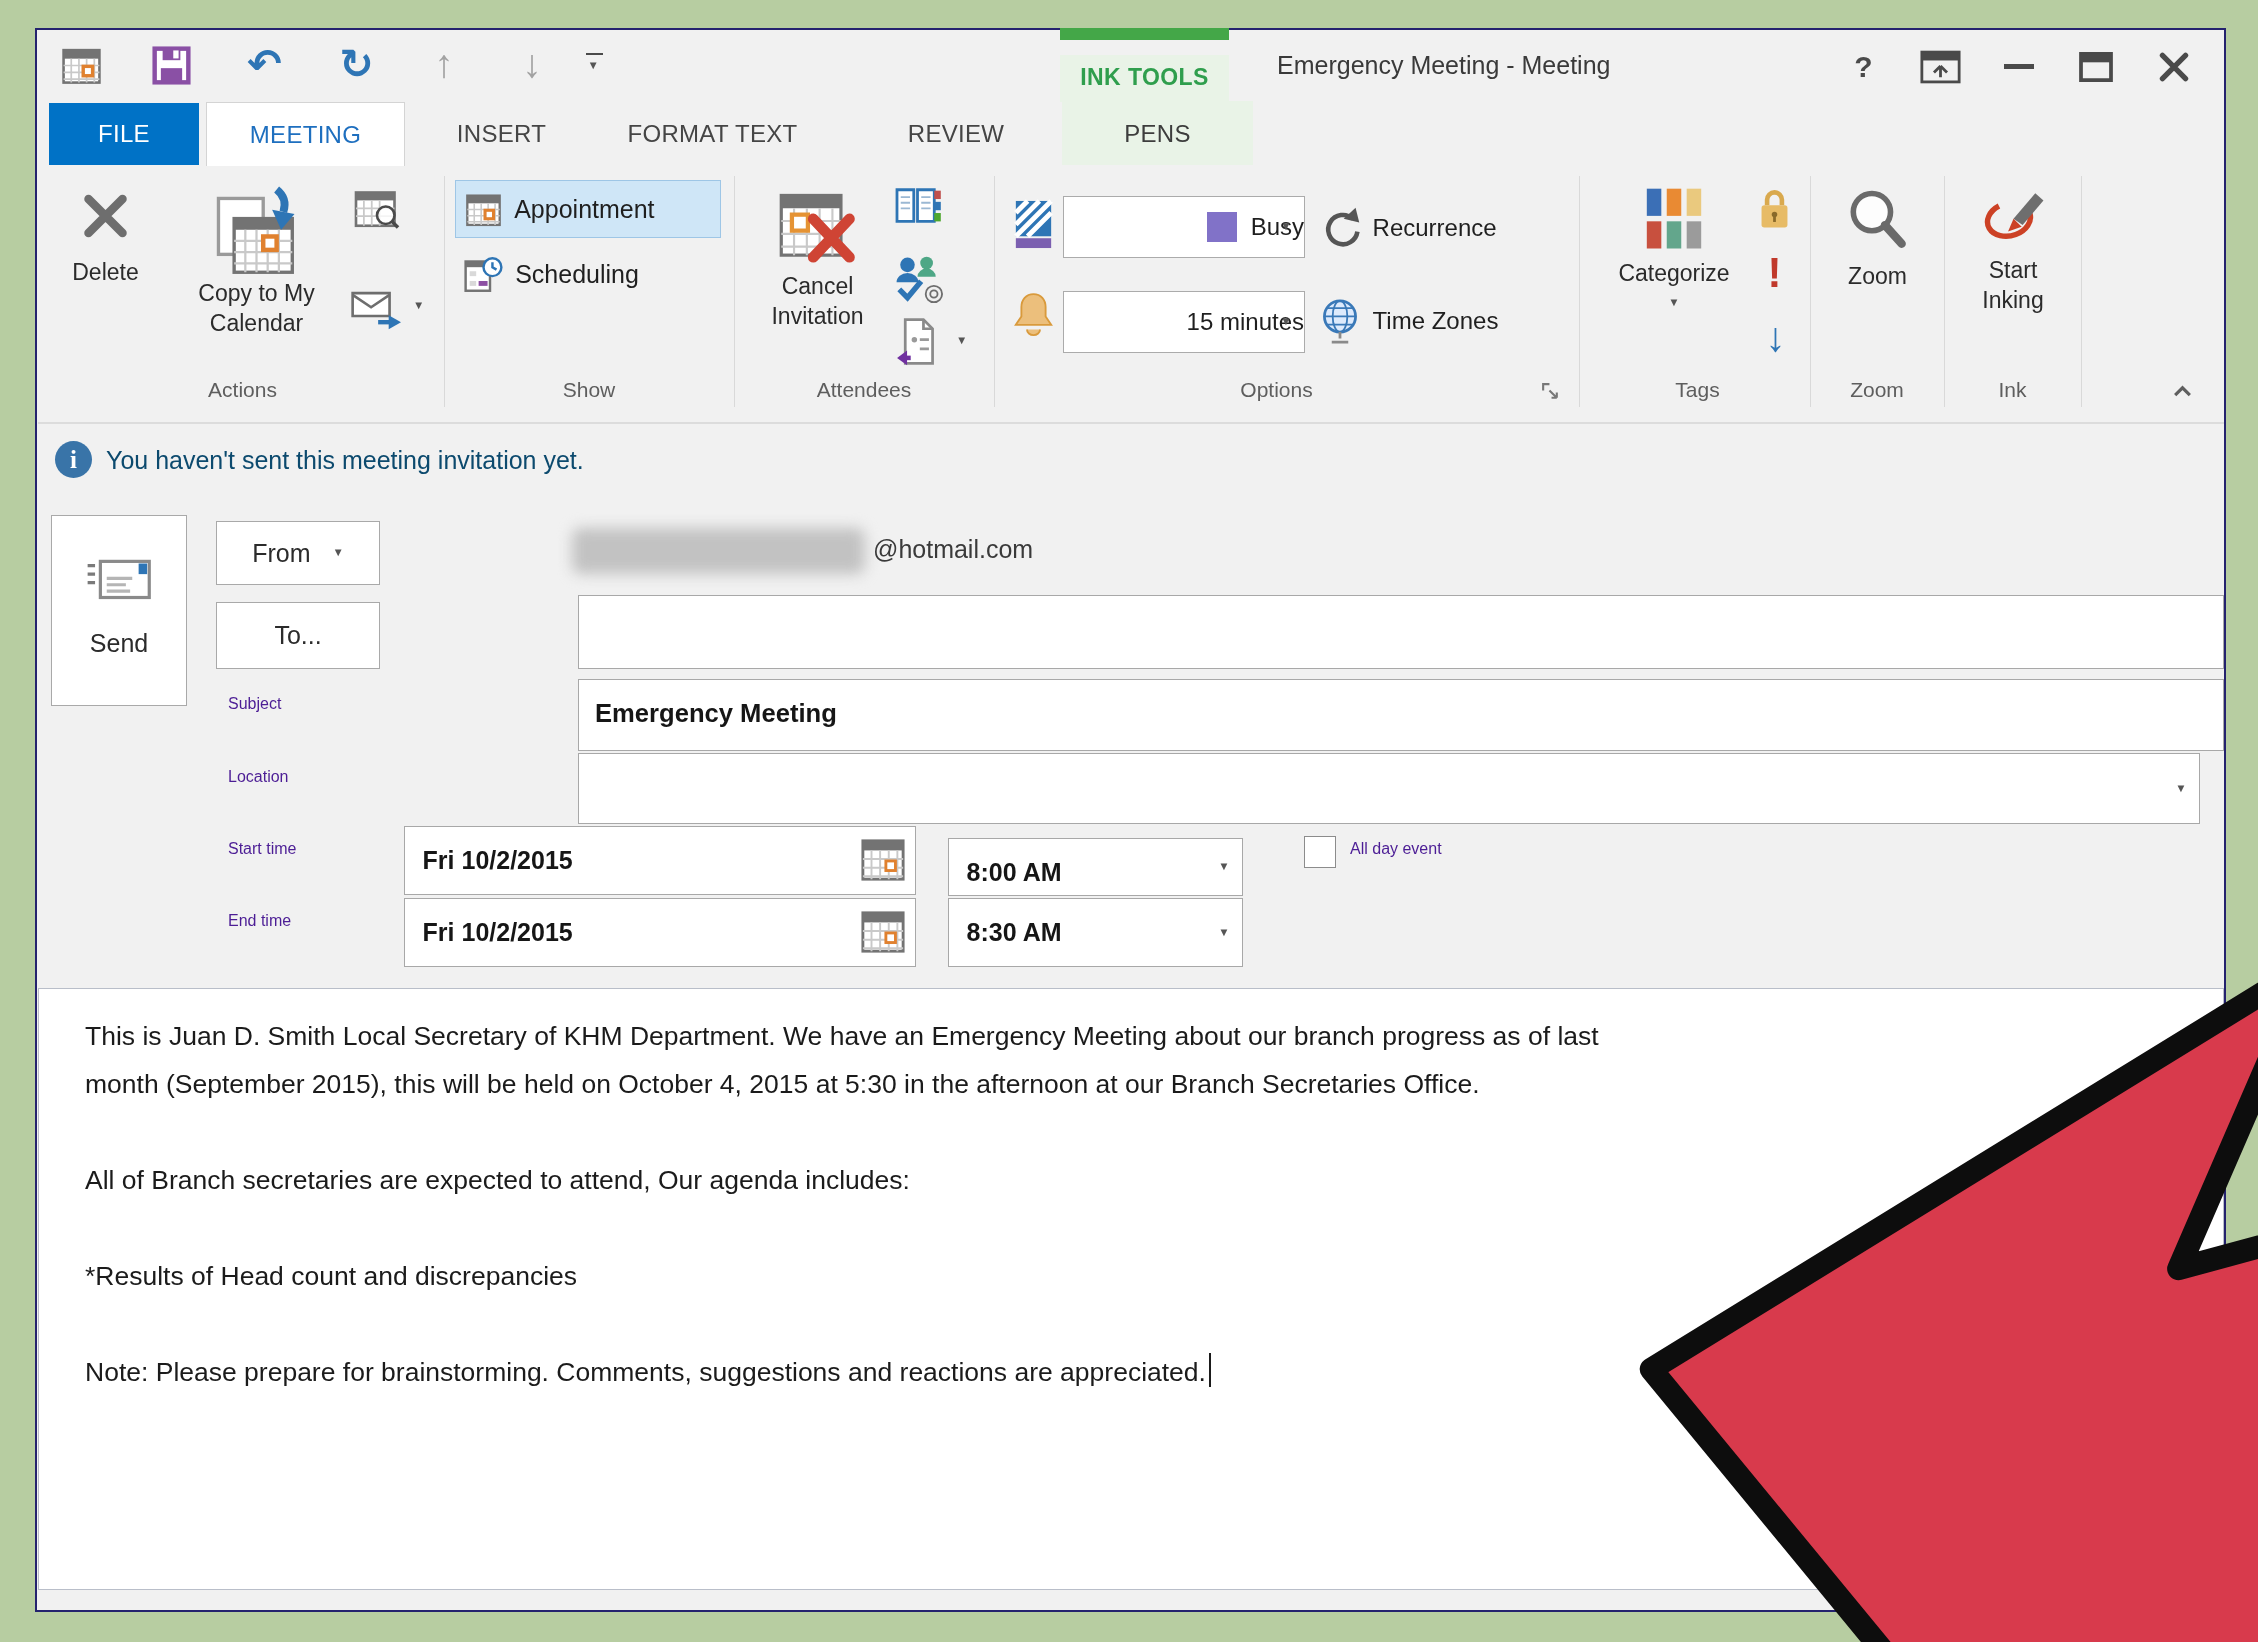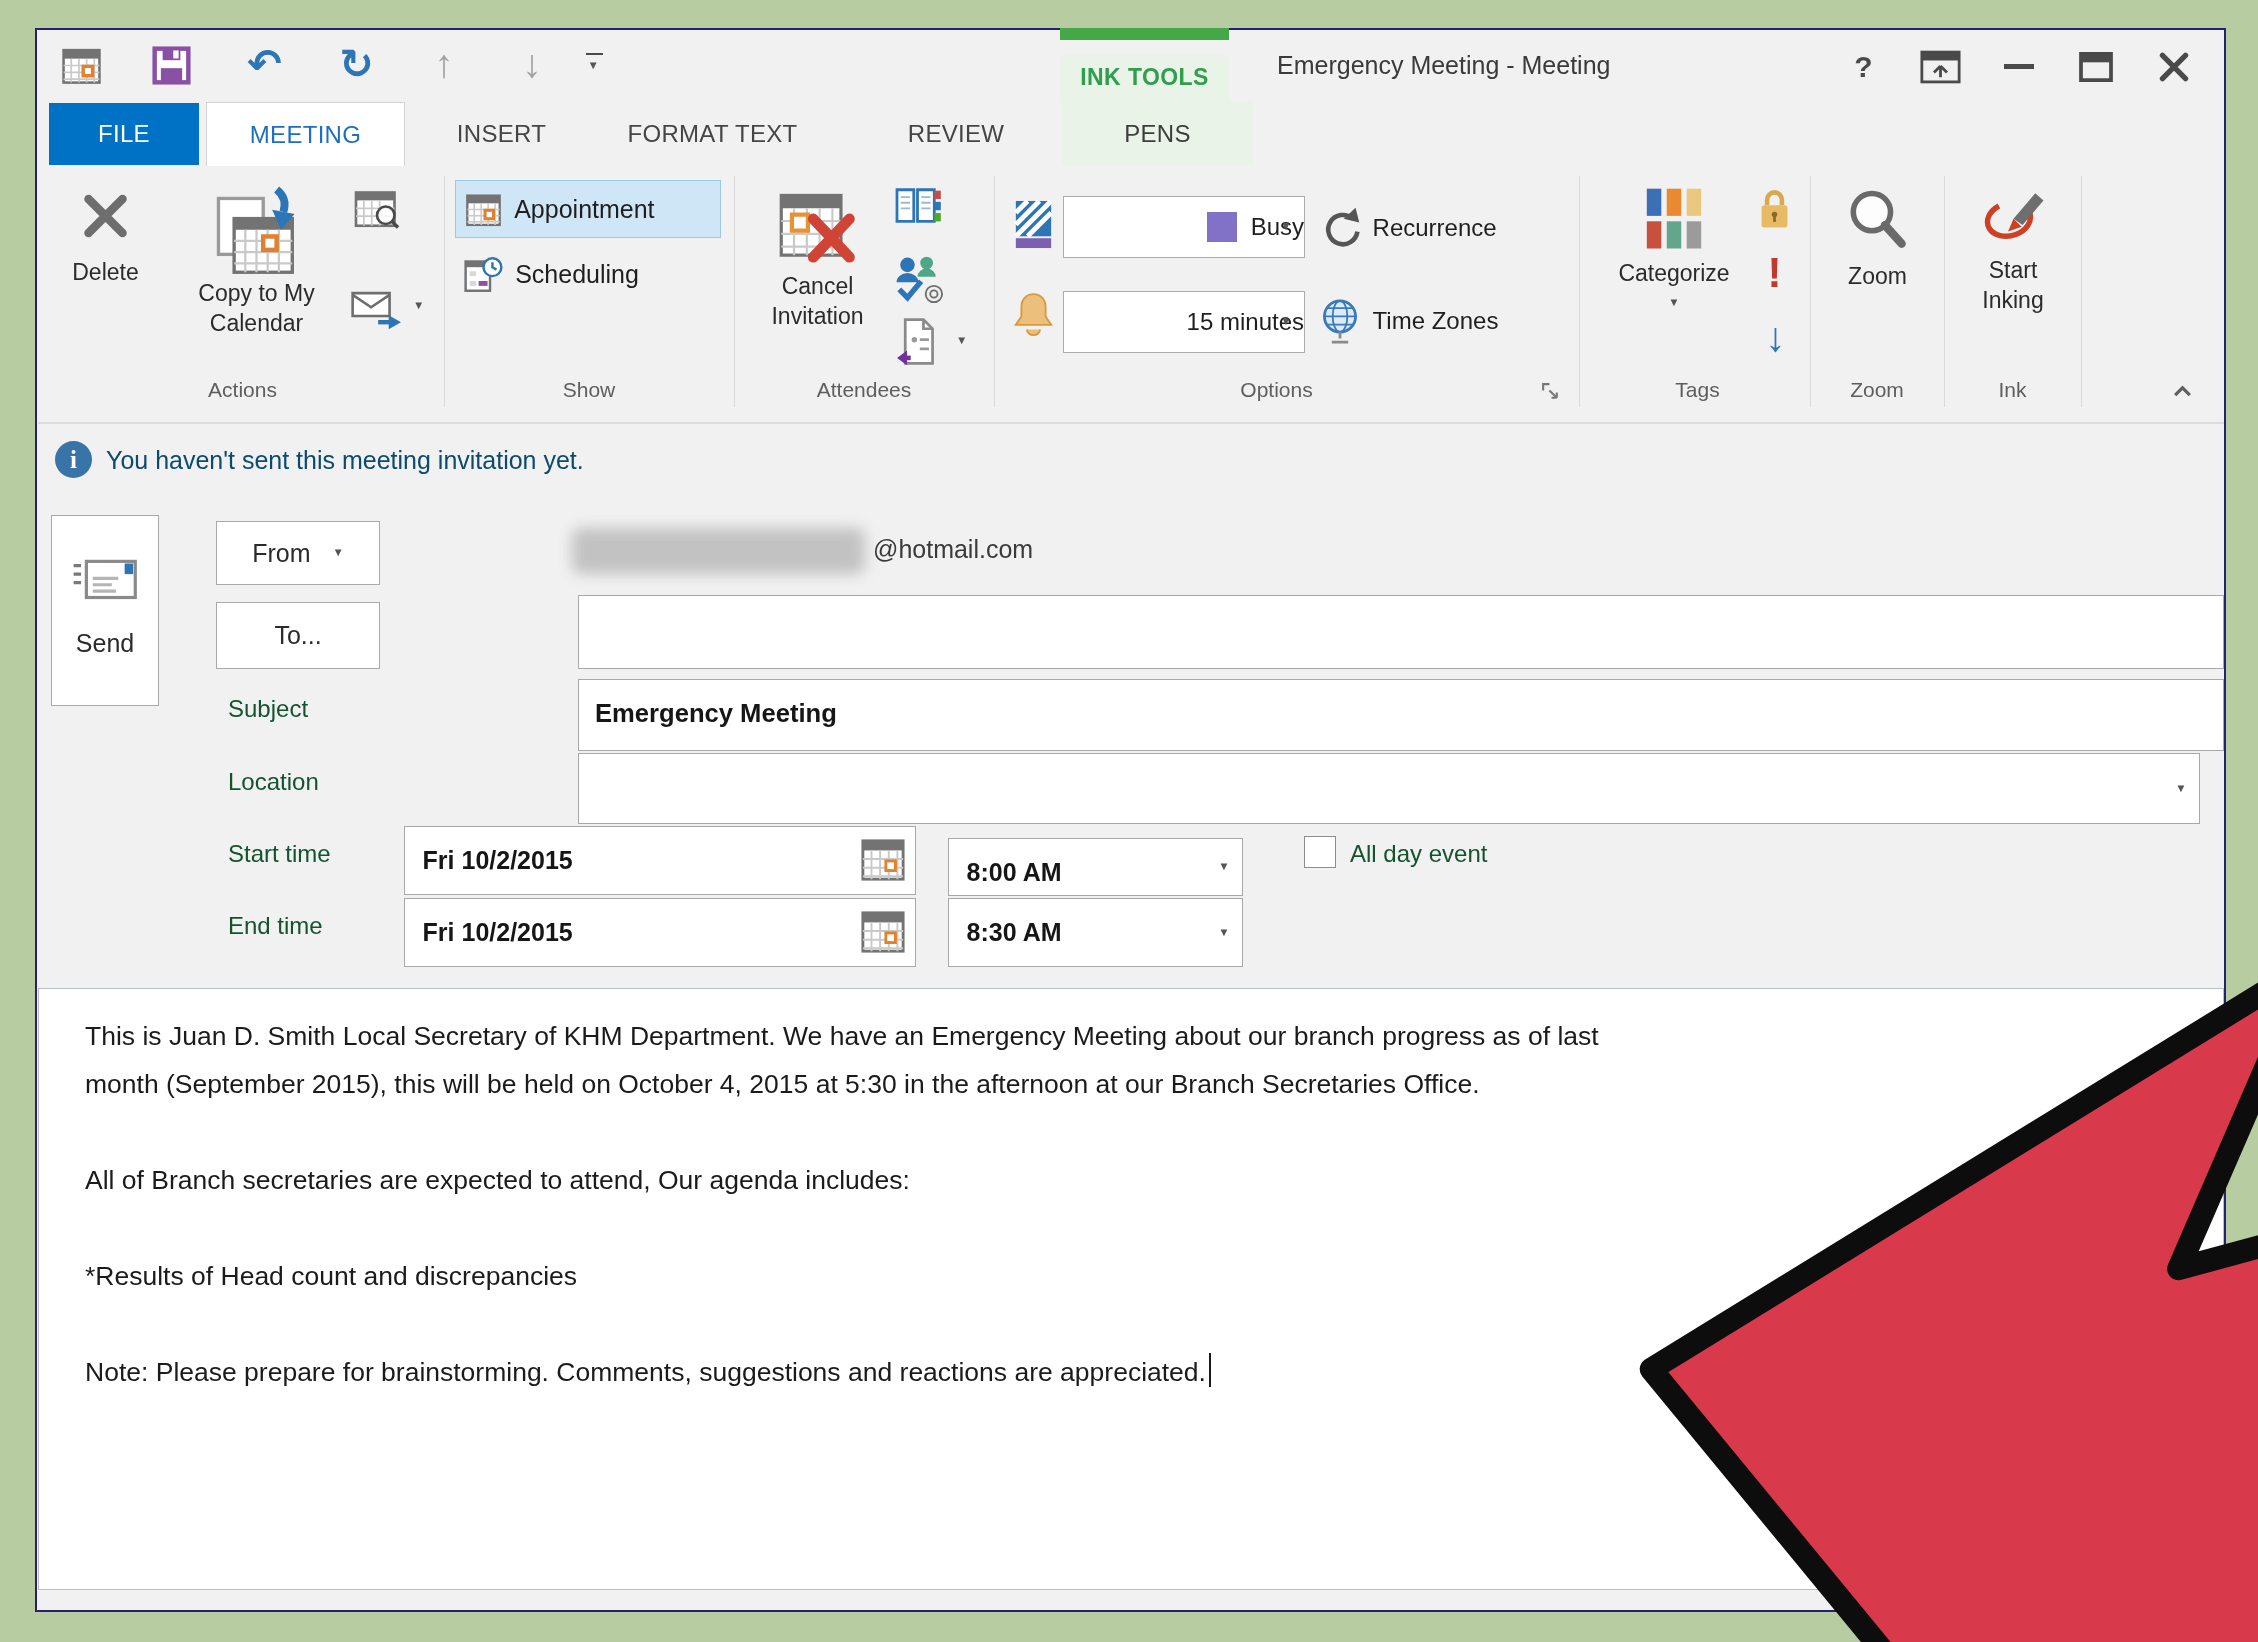--- a/index.html
+++ b/index.html
@@ -10,21 +10,21 @@
   .win{background:#f1f1f1;border:2.6px solid #24226e;}
   .ttl{font-size:25px;color:#3a3a3a;white-space:nowrap;}
   .tab{font-size:24px;color:#454545;letter-spacing:0.3px;}
   .big{display:flex;flex-direction:column;align-items:center;padding-top:10.6px;}
   .big .cap{font-size:23px;color:#2b2b2b;line-height:30px;text-align:center;white-space:nowrap;}
   .grp{font-size:21px;color:#5e5e5e;text-align:center;}
   .sep{width:0.9px;background:#d9d9d9;top:176px;height:231px;}
   .combo{background:#fff;border:1.8px solid #ababab;display:flex;align-items:center;font-size:24px;color:#1f1f1f;justify-content:flex-end;}
   .caret{font-size:11.5px;color:#555;line-height:1;}
   .inp{background:#fff;border:1.8px solid #a8a8a8;}
-  .flab{font-size:24px;color:#14532d;white-space:nowrap;}
+  .flab{font-size:16px;color:#4c1d95;white-space:nowrap;}
   .btnbox{background:#fff;border:1.8px solid #a9a9a9;}
   .bline{height:48px;font-size:26.5px;color:#1b1b1b;white-space:pre;line-height:48px;}
   .rlabel{font-size:24px;color:#1f1f1f;white-space:nowrap;}
   .vals{font-weight:600;font-size:25px;color:#161616;white-space:nowrap;}
   .blurname{background:#c2c2c2;filter:blur(7px);border-radius:8.8px;}
   .icaret{position:absolute;right:12.4px;top:50%;transform:translateY(-50%);}
 </style>
 </head>
 <body>
 
@@ -300,21 +300,21 @@
 
   <div class="abs ctr" style="left:2167px;top:379px;width:30px;height:23px;">
     <svg width="21" height="16" viewBox="0 0 20 14">
         <path d="M3 11 L10 4 L17 11" stroke="#5f5f5f" stroke-width="3" fill="none"></path>
       </svg>
   </div>
 
   <div class="abs ctr" style="left:55px;top:441px;width:37px;height:37px;border-radius:50%;background:#3974a8;color:#fff;font-size:25px;font-weight:bold;font-family:'Liberation Serif',serif;">i</div>
   <div class="abs" style="left:106px;top:446px;font-size:25px;color:#0c4a6e;">You haven't sent this meeting invitation yet.</div>
 
-  <div class="abs btnbox big" style="left:51px;top:515px;width:108px;height:191px;padding-top:39px;">
+  <div class="abs btnbox big" style="left:51px;top:515px;width:136px;height:191px;padding-top:39px;">
     <svg width="69" height="51" viewBox="0 0 64 48">
         <path d="M2 10 h7 M2 18 h7 M2 26 h7" stroke="#7a7a7a" stroke-width="3"></path>
         <rect x="14" y="6" width="46" height="34" fill="#fff" stroke="#8a8a8a" stroke-width="3"></rect>
         <rect x="50" y="8" width="8" height="10" fill="#2e75b5"></rect>
         <path d="M20 22 h24 M20 28 h18 M20 34 h22" stroke="#b5b5b5" stroke-width="3"></path>
       </svg>
     <div style="margin-top:23px;font-size:25px;color:#2b2b2b;">Send</div>
   </div>
 
   <div class="abs btnbox ctr" style="left:216px;top:521px;width:164px;height:64px;gap:22px;">

